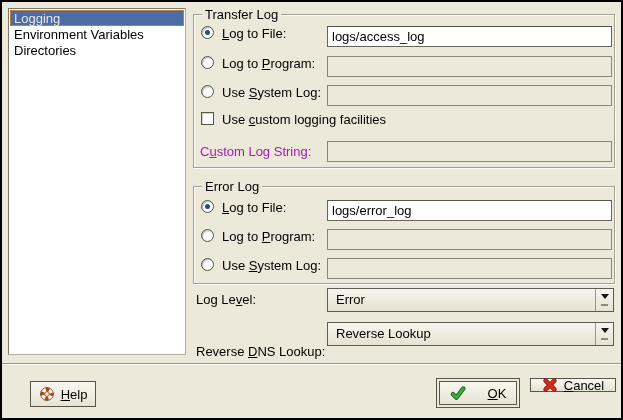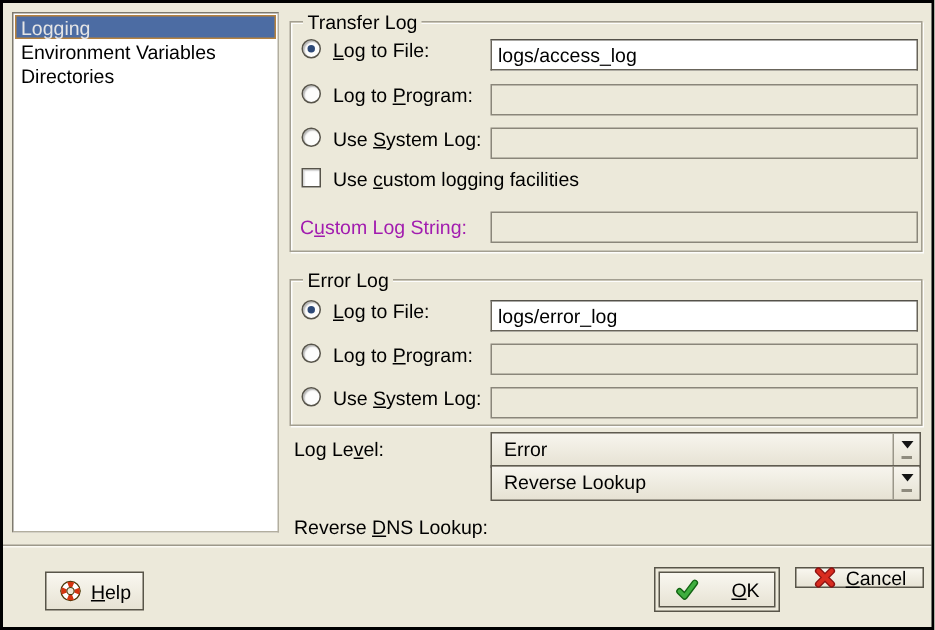--- a/index.html
+++ b/index.html
@@ -145,21 +145,21 @@
 <div class="label-abs" style="left:196px; top:288px; line-height:24px;"><span>Log Le</span><span class="mn">v</span><span>el:</span></div>
 <div class="combo" style="top:288px;">
   <span class="combo-value">Error</span>
   <span class="combo-arrow">
     <span class="tri"></span>
     <span class="tri-bar"></span>
   </span>
 </div>
 
 <div class="label-abs" style="left:196px; top:340px; line-height:24px;"><span>Reverse </span><span class="mn">D</span><span>NS Lookup:</span></div>
-<div class="combo" style="top:310px;gap:43px;">
+<div class="combo" style="top:322px;gap:43px;">
   <span class="combo-value">Reverse Lookup</span>
   <span class="combo-arrow">
     <span class="tri"></span>
     <span class="tri-bar"></span>
   </span>
 </div>
 
 <div class="sep"></div>
 
 <div class="btn" id="help-button">

